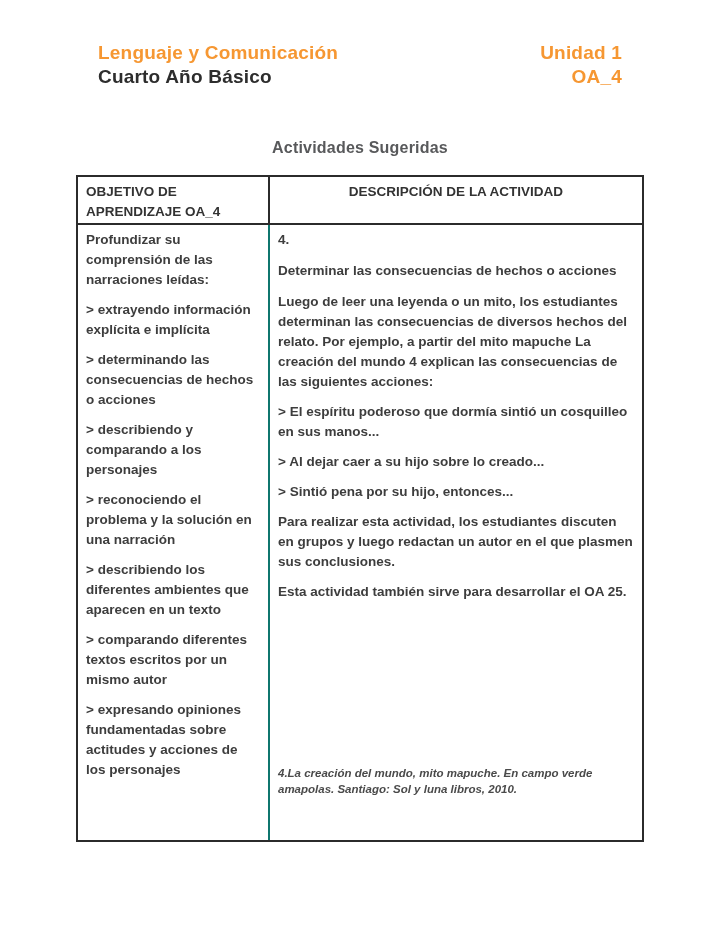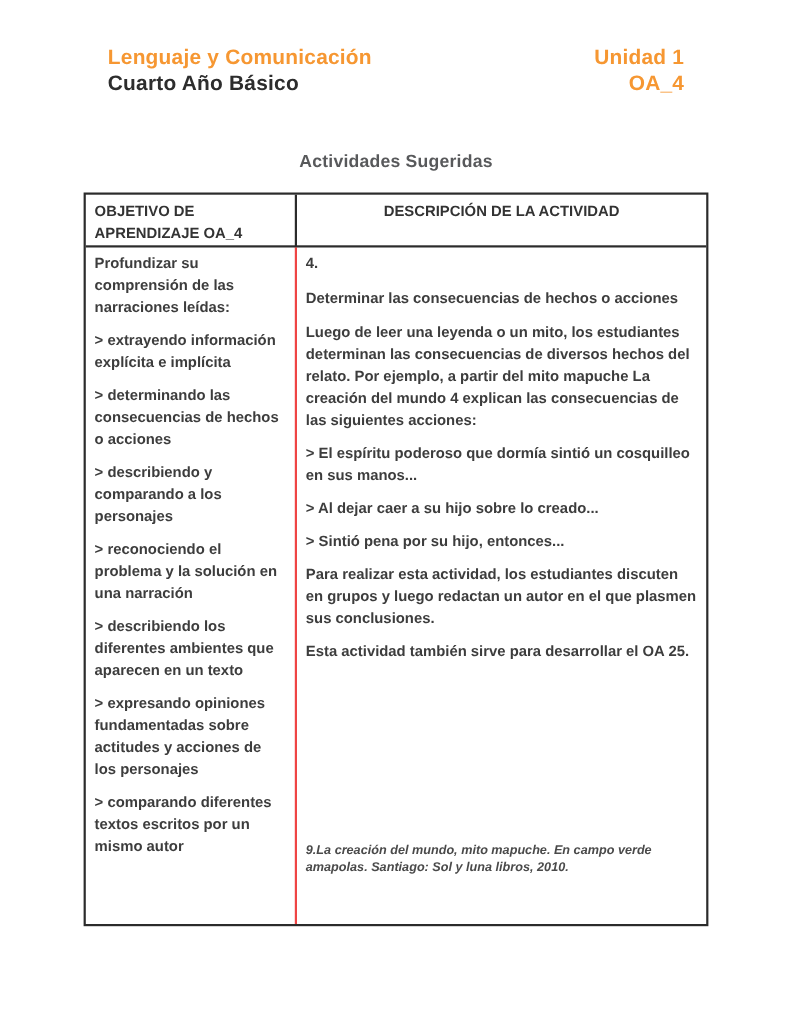--- a/index.html
+++ b/index.html
@@ -40,21 +40,21 @@
     grid-template-rows:48px 1fr;
     border:2px solid #2b2b2b;
   }
   .cell { padding:5px 8px 6px 8px; overflow:hidden; }
   .th {
     font-weight:bold; font-size:13.5px; line-height:20px; color:#333333;
     border-bottom:2px solid #2b2b2b;
   }
   .th-left  { border-right:2px solid #2b2b2b; text-align:left; }
   .th-right { text-align:center; }
-  .td-left  { border-right:2px solid #ef4444; }
+  .td-left  { border-right:2px solid #0f766e; }
 
   .td-left p {
     font-weight:bold; font-size:13.5px; line-height:20px; color:#3d3d3d;
     margin:0 0 10px 0;
   }
   .td-right { display:flex; flex-direction:column; padding-bottom:43px; }
   .td-right p {
     font-size:13.5px; line-height:20px; color:#3d3d3d;
     margin:0 0 10px 0;
     font-weight:bold;
@@ -89,30 +89,30 @@
     <div class="cell th th-left">OBJETIVO DE APRENDIZAJE OA_4</div>
     <div class="cell th th-right">DESCRIPCIÓN DE LA ACTIVIDAD</div>
 
     <div class="cell td-left">
       <p>Profundizar su comprensión de las narraciones leídas:</p>
       <p>&gt; extrayendo información explícita e implícita</p>
       <p>&gt; determinando las consecuencias de hechos o acciones</p>
       <p>&gt; describiendo y comparando a los personajes</p>
       <p>&gt; reconociendo el problema y la solución en una narración</p>
       <p>&gt; describiendo los diferentes ambientes que aparecen en un texto</p>
+      <p>&gt; comparando diferentes textos escritos por un mismo autor</p>
       <p>&gt; expresando opiniones fundamentadas sobre actitudes y acciones de los personajes</p>
-      <p>&gt; comparando diferentes textos escritos por un mismo autor</p>
     </div>
 
     <div class="cell td-right">
       <p class="activity-number">4.</p>
       <p class="activity-title">Determinar las consecuencias de hechos o acciones</p>
       <p>Luego de leer una leyenda o un mito, los estudiantes determinan las consecuencias de diversos hechos del relato. Por ejemplo, a partir del mito mapuche La creación del mundo 4 explican las consecuencias de las siguientes acciones:</p>
       <p>&gt; El espíritu poderoso que dormía sintió un cosquilleo en sus manos...</p>
       <p>&gt; Al dejar caer a su hijo sobre lo creado...</p>
       <p>&gt; Sintió pena por su hijo, entonces...</p>
       <p>Para realizar esta actividad, los estudiantes discuten en grupos y luego redactan un autor en el que plasmen sus conclusiones.</p>
       <p>Esta actividad también sirve para desarrollar el OA 25.</p>
-      <p class="footnote">9.La creación del mundo, mito mapuche. En campo verde amapolas. Santiago: Sol y luna libros, 2010.</p>
+      <p class="footnote">4.La creación del mundo, mito mapuche. En campo verde amapolas. Santiago: Sol y luna libros, 2010.</p>
     </div>
 
   </div>
 </div>
 
 </body></html>

